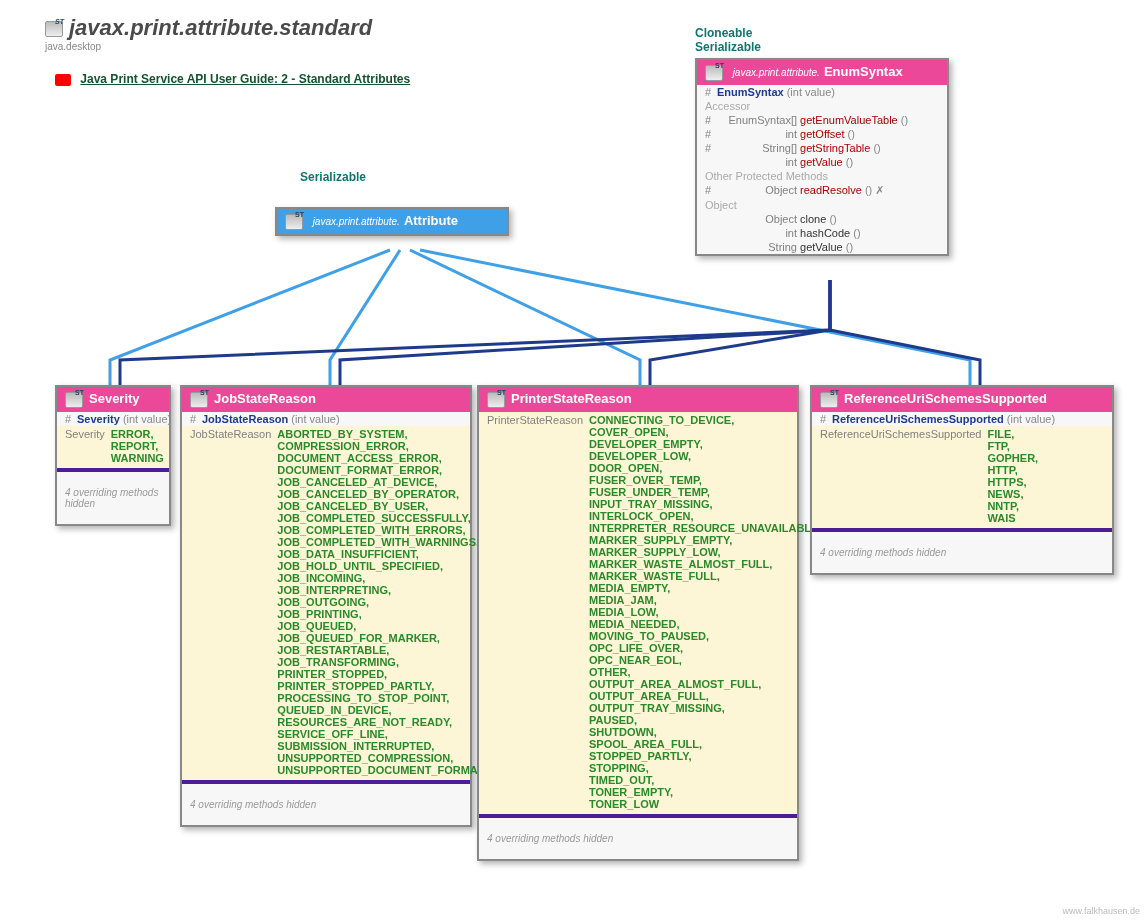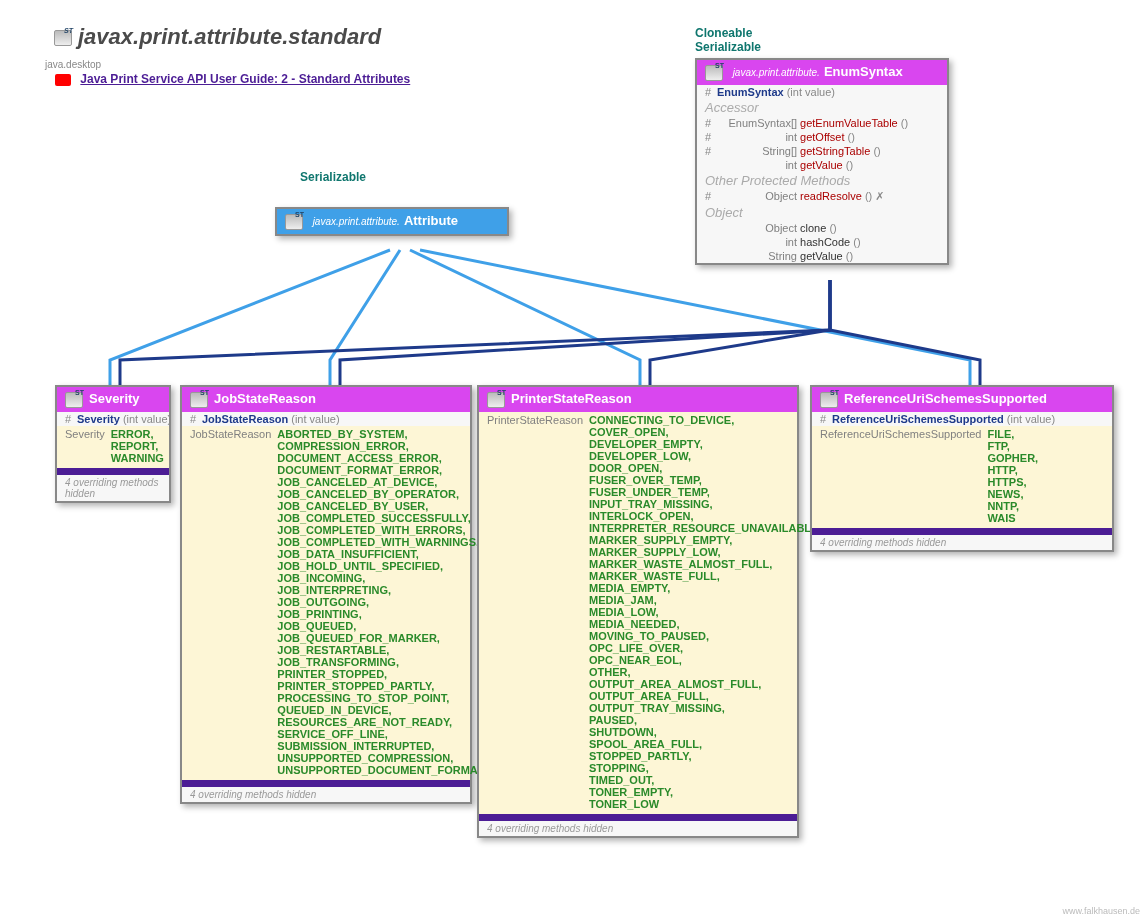--- a/index.html
+++ b/index.html
@@ -1,35 +1,35 @@
 <!DOCTYPE html>
 <html><head>
 <meta charset="utf-8">
 <style>
 body{margin:0;padding:0;background:#fff;font-family:Verdana,Arial,sans-serif;font-size:11px;color:#333;width:1148px;height:922px;position:relative;overflow:hidden}
 .title-block{position:absolute;left:45px;top:15px}
-.title-block h1{margin:9px;font-size:22px;font-weight:bold;color:#4a4a4a;font-style:italic}
+.title-block h1{margin:0;font-size:22px;font-weight:bold;color:#4a4a4a;font-style:italic}
 .title-block .sub{font-size:10px;color:#888}
 .link-row{position:absolute;left:55px;top:72px;font-size:12px}
-.link-row a{color:#4c1d95;text-decoration:underline;font-weight:bold}
+.link-row a{color:#14532d;text-decoration:underline;font-weight:bold}
 .oracle-icon{display:inline-block;width:16px;height:12px;background:#f00;border-radius:2px;margin-right:6px;vertical-align:middle}
 .iface-label{position:absolute;font-size:12px;font-weight:bold;color:#0f766e}
 .box{position:absolute;border:2px solid #888;background:#f7f7f7;box-shadow:3px 3px 6px rgba(0,0,0,.3);font-size:11px}
 .box .hdr{padding:4px 8px;font-weight:bold;color:#fff;font-size:13px}
 .box .hdr .pkg{font-weight:normal;font-style:italic;font-size:10px;margin-right:4px}
-.hdr-blue{background:#d946ef}
+.hdr-blue{background:#ec4899}
 .hdr-light{background:#3fa0e8}
 .row{padding:1px 8px;white-space:nowrap}
 .row .mod{color:#888;display:inline-block;width:12px}
 .row .typ{color:#808080;text-align:right;display:inline-block}
 .row .nm{color:#a00}
 .row .nm-link{color:#0066cc}
 .row .ctor{color:#1e3a8a;font-weight:bold}
-.section-lbl{padding:1px 8px;color:#aaa;font-style:italic;font-size:13px}
-.footnote{padding:2px 8px;color:#999;font-style:italic;font-size:10px;border-top:7px solid #4c1d95}
+.section-lbl{padding:1px 8px;color:#aaa;font-size:11px}
+.footnote{padding:15px 8px;color:#999;font-style:italic;font-size:10px;border-top:4px solid #4c1d95}
 .body-yellow{background:#fdf6d6}
 .const{color:#2a8a2a;font-weight:bold}
 .const-type{color:#808080;text-align:right}
 svg.lines{position:absolute;left:0;top:0;pointer-events:none}
 .watermark{position:absolute;right:8px;bottom:6px;font-size:9px;color:#bbb}
 .printer-icon{display:inline-block;width:16px;height:14px;background:linear-gradient(#bbb,#eee);border:1px solid #999;border-radius:2px;margin-right:6px;vertical-align:middle;position:relative}
 .printer-icon::after{content:"ST";position:absolute;right:-2px;top:-4px;font-size:7px;font-weight:bold;color:#246}
 </style>
 </head>
 <body>

